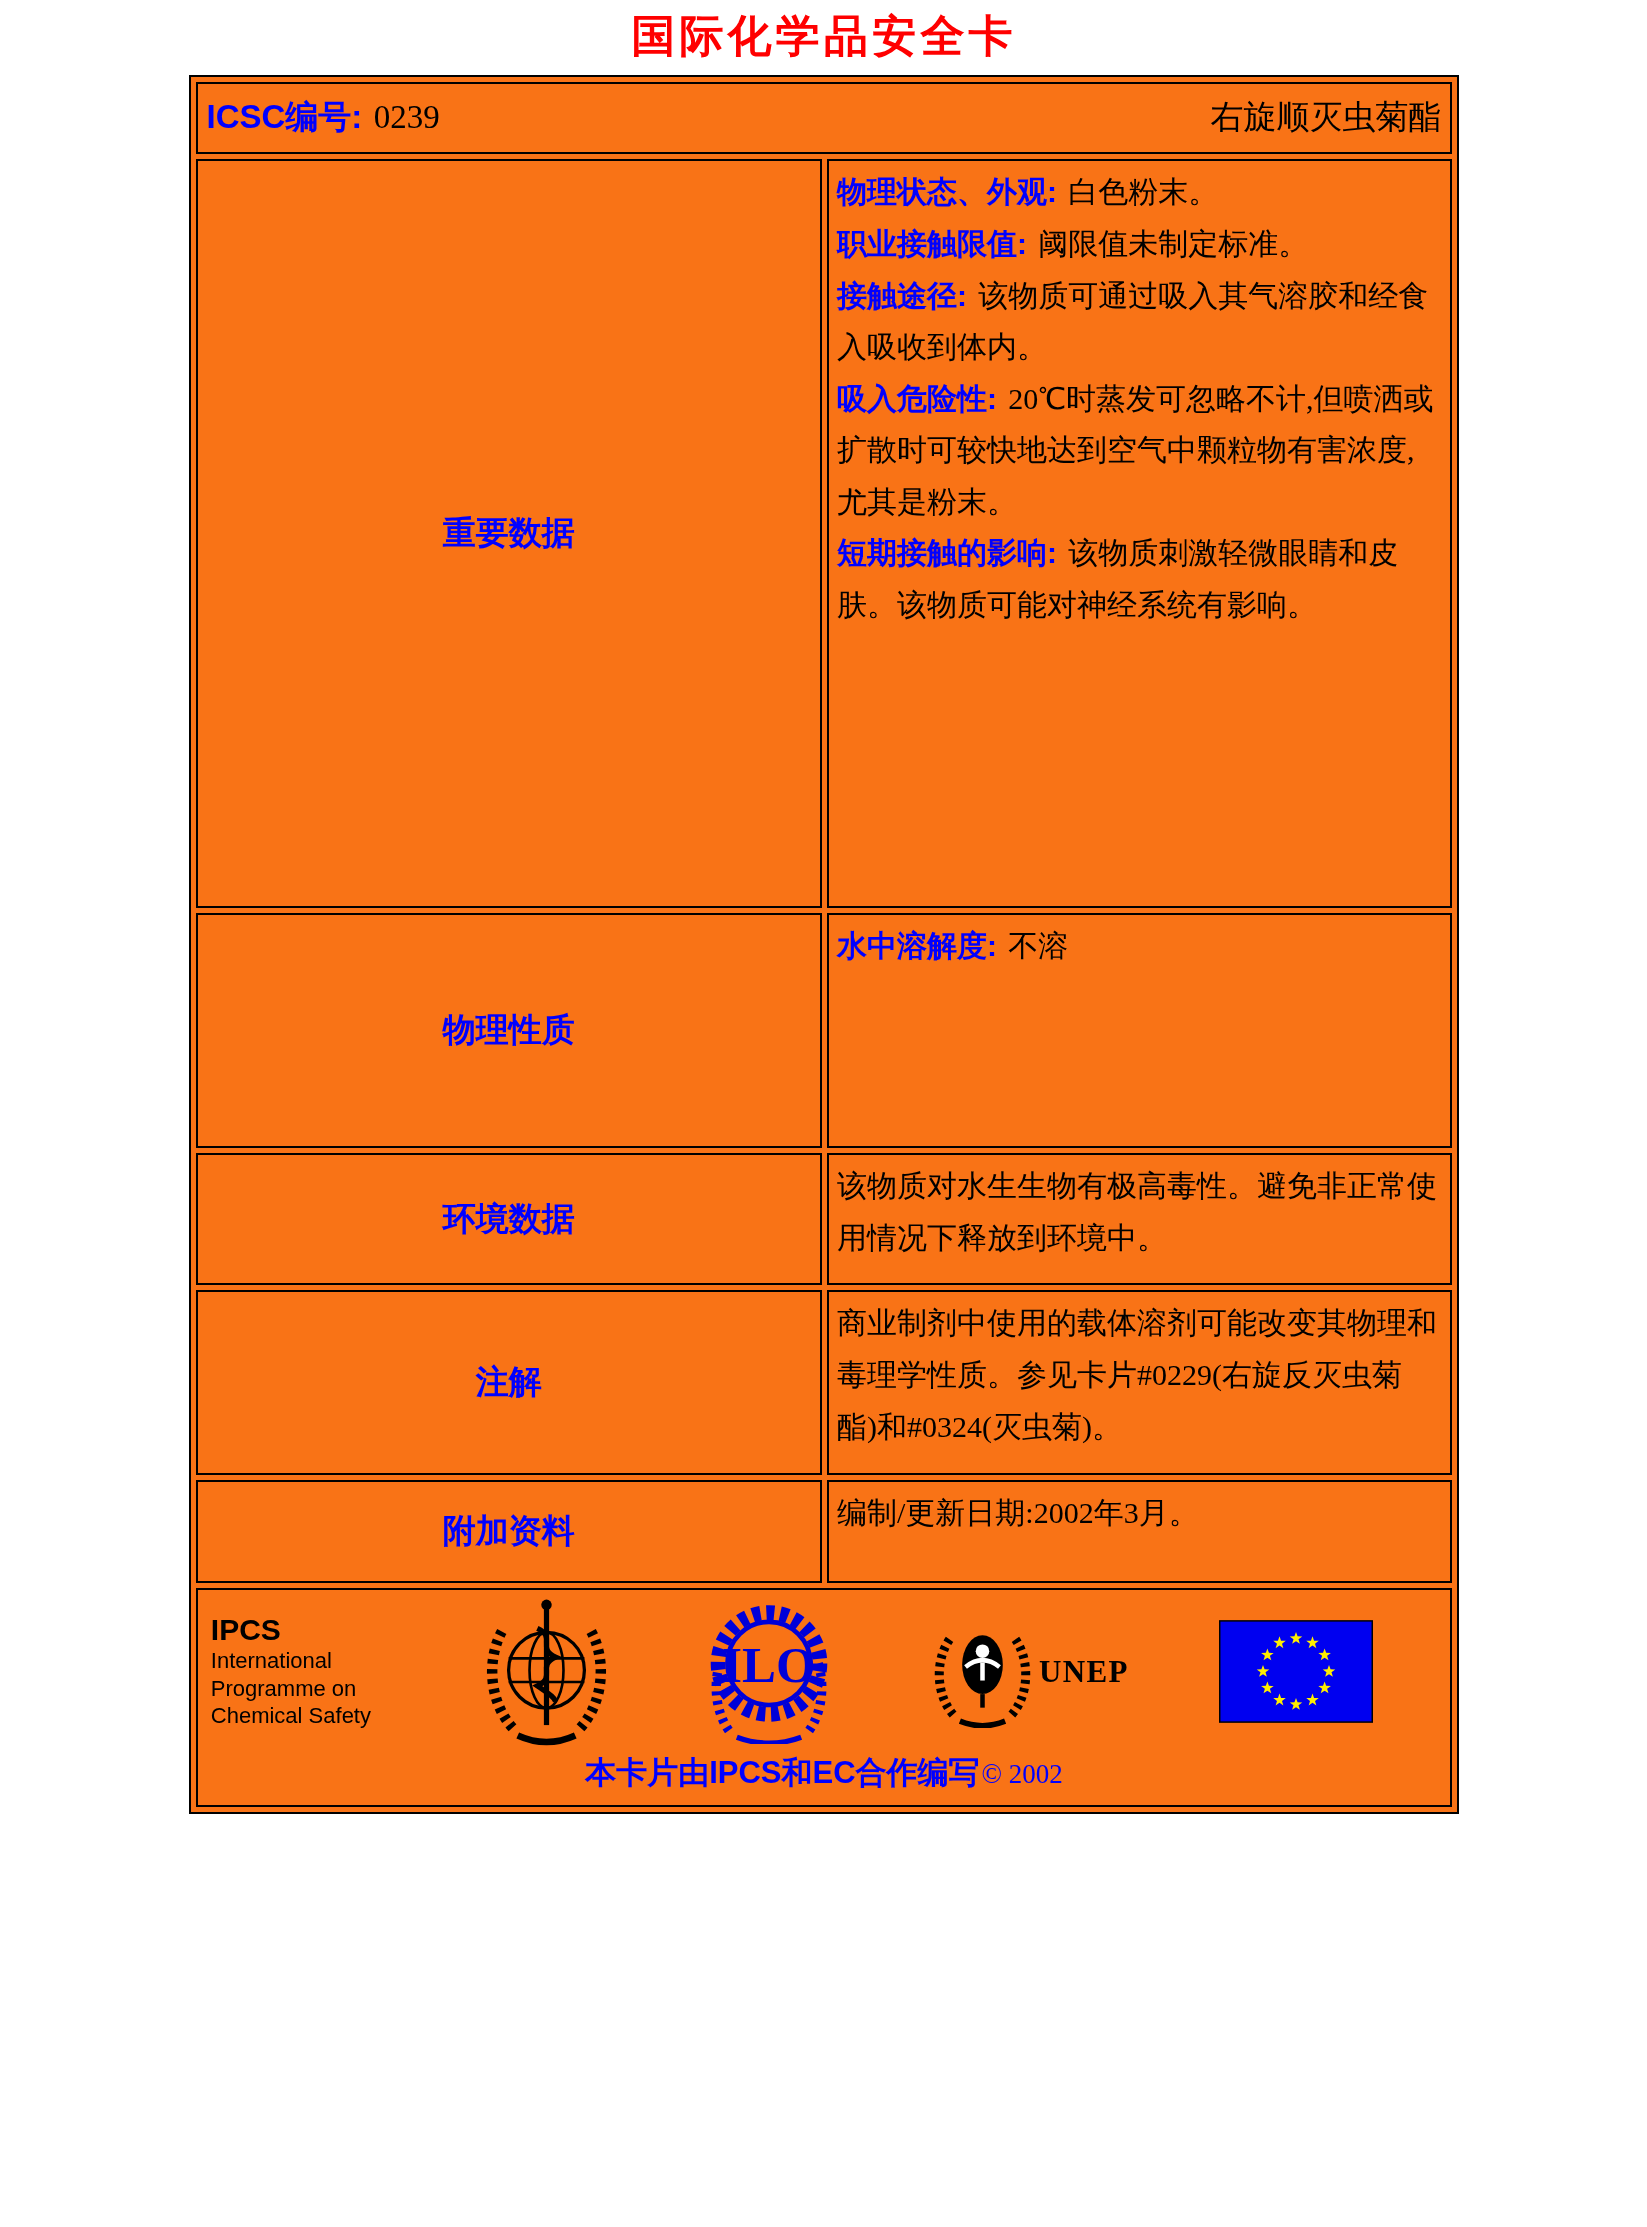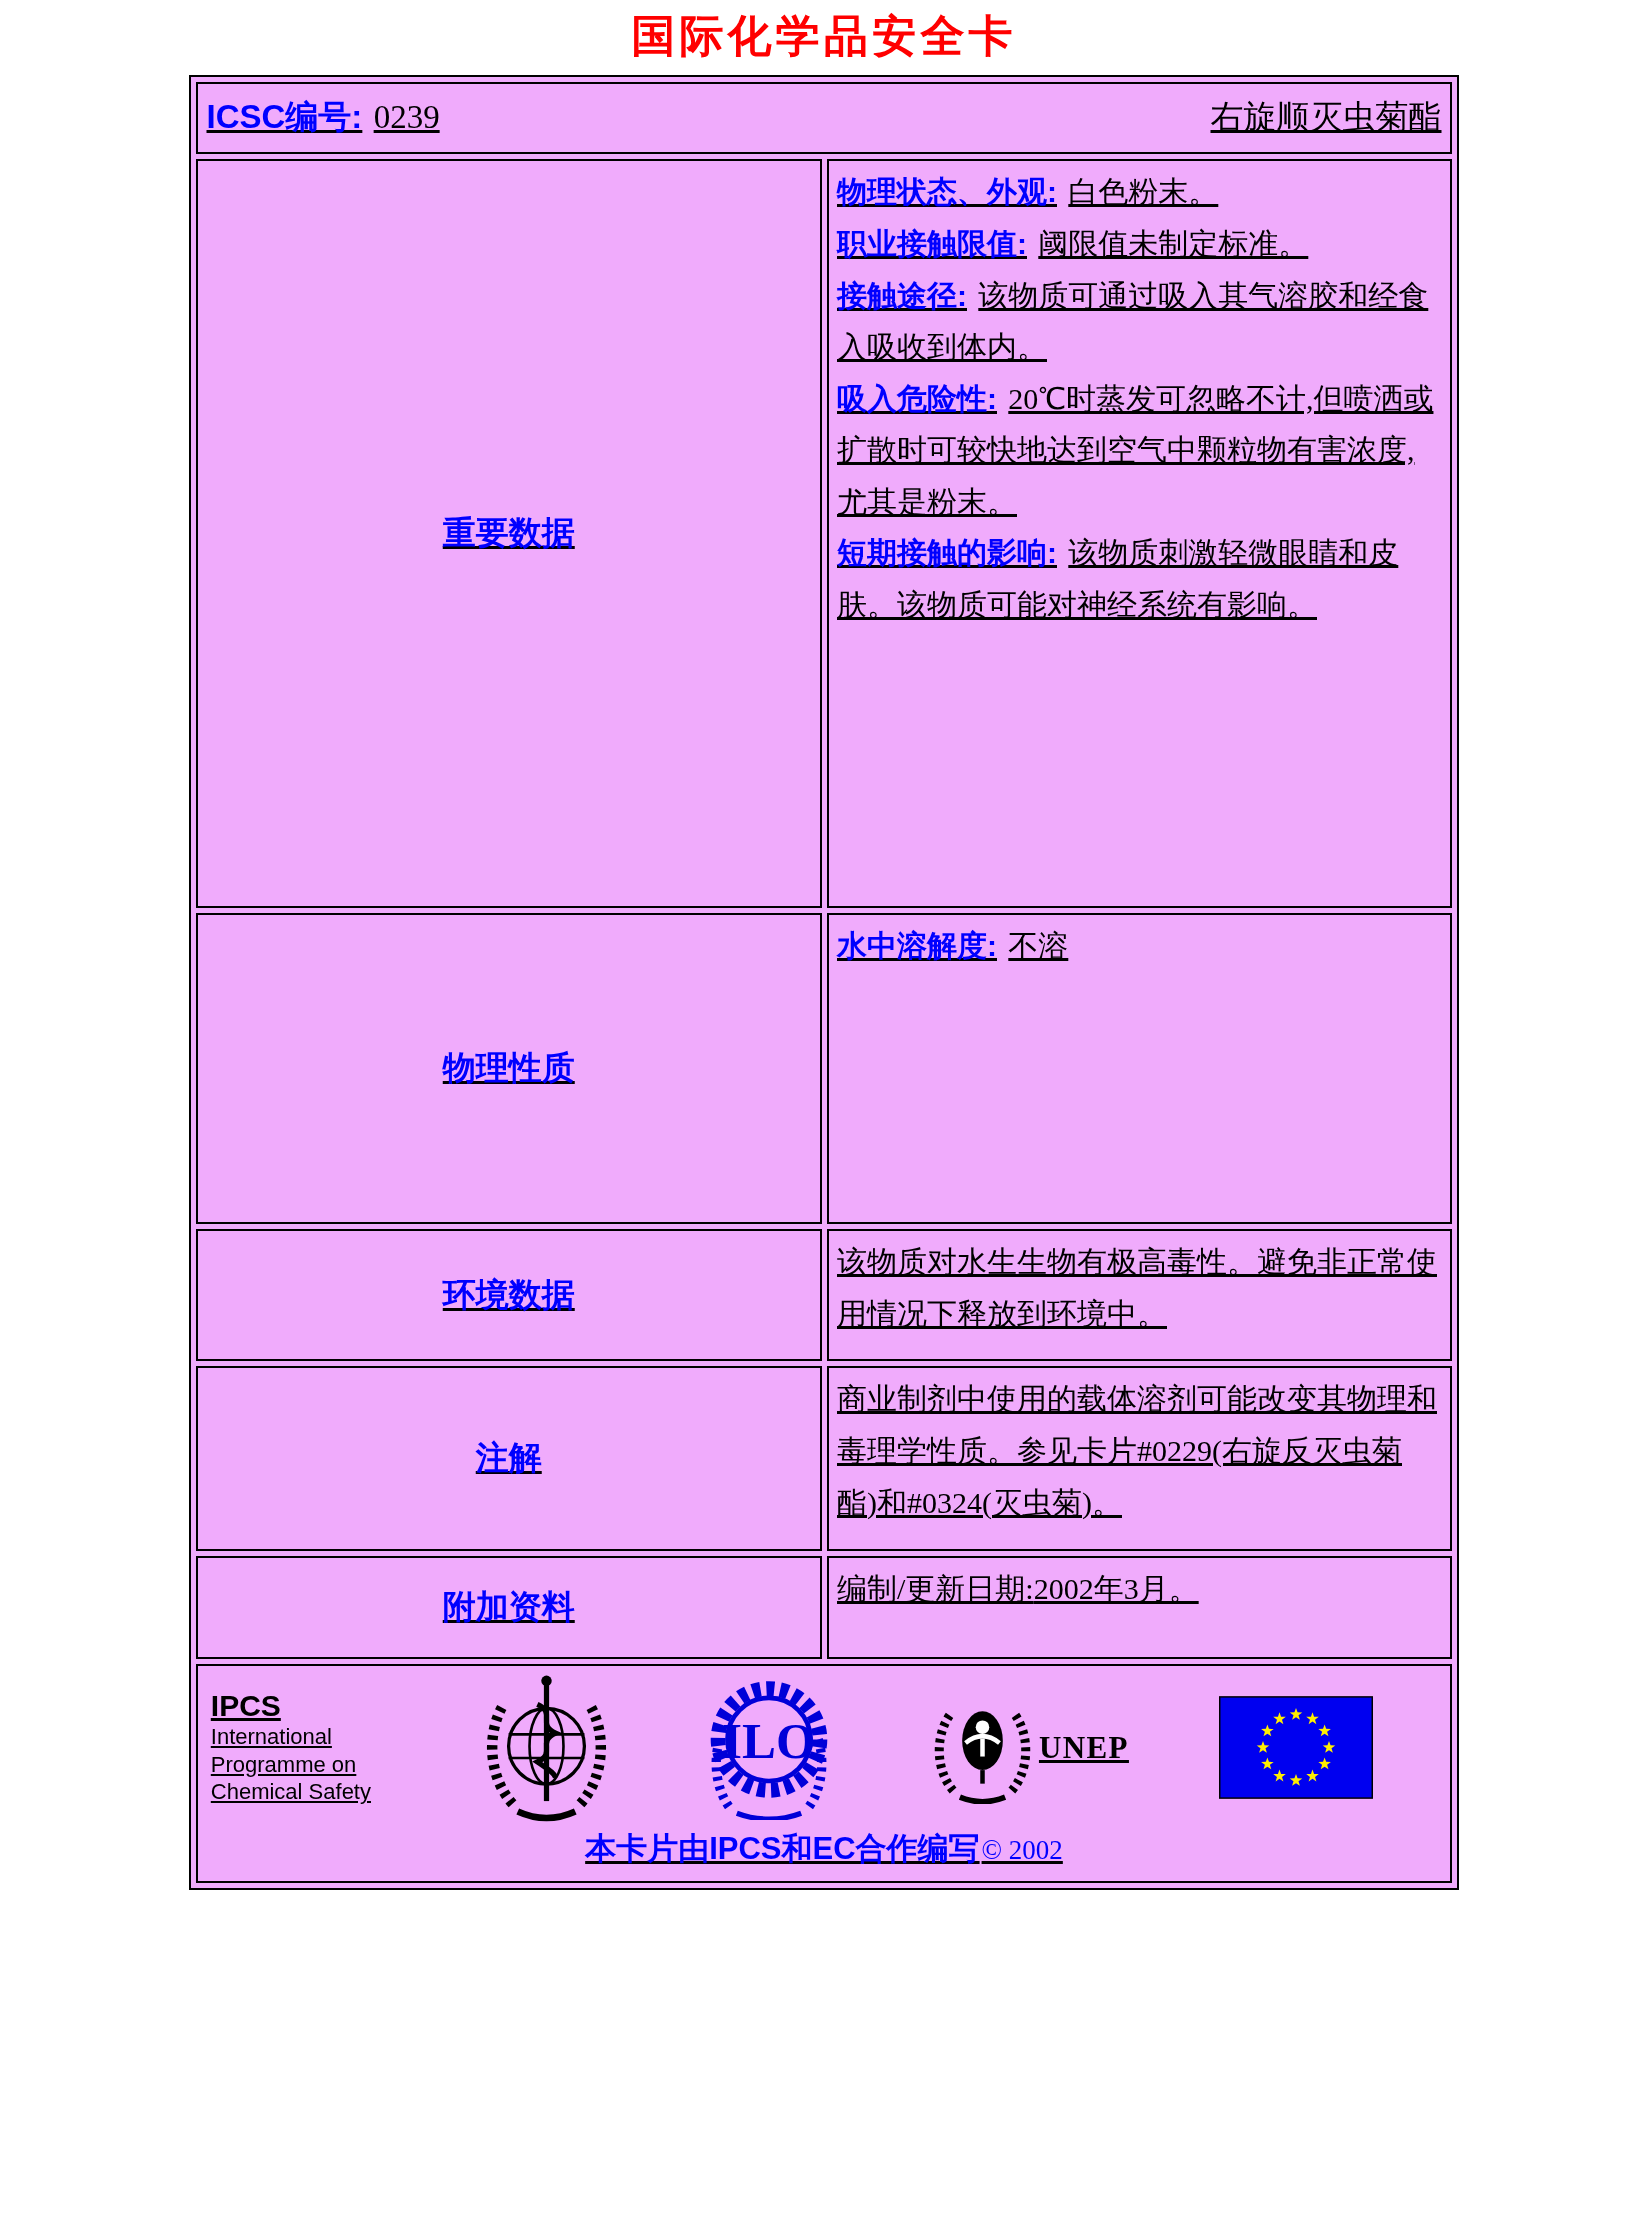--- a/index.html
+++ b/index.html
@@ -26,23 +26,22 @@
     font-size:44px;
     letter-spacing:4.2px;
     margin:7px 0 8.5px 0;
   }
   table.card{
     width:1270px;
     margin:0 auto;
     border:2.8px solid #000;
     border-collapse:separate;
     border-spacing:5.7px;
-    background:#f0abfc;
+    background:#f97316;
     table-layout:fixed;
-    text-decoration:underline;
   }
   td.cell{
     border:2.1px solid #000;
     vertical-align:top;
     padding:5.7px 8.5px;
     font-size:30px;
     line-height:1.72;
   }
   td.label-cell{
     width:163px;
@@ -61,21 +60,21 @@
   .hdr-left{font-size:33px;white-space:nowrap;}
   .hdr-right{font-size:33px;white-space:nowrap;}
   .key{
     font-family:"Liberation Sans", sans-serif;
     font-weight:bold;
     color:var(--label-blue);
     margin-right:11.3px;
   }
   p.line{margin:0;}
   td.h-important{height:749px;}
-  td.h-physical{height:311px;}
+  td.h-physical{height:235px;}
   td.h-environment{height:132px;}
   td.h-notes{height:185px;}
   td.h-additional{height:103px;}
   
   td.logos-cell{height:192px;padding:7px 10px 4.2px 10px;}
   .logos-wrap{display:flex;flex-direction:column;height:100%;justify-content:center;}
   .logos-strip{
     flex:1;
     display:flex;
     align-items:center;

